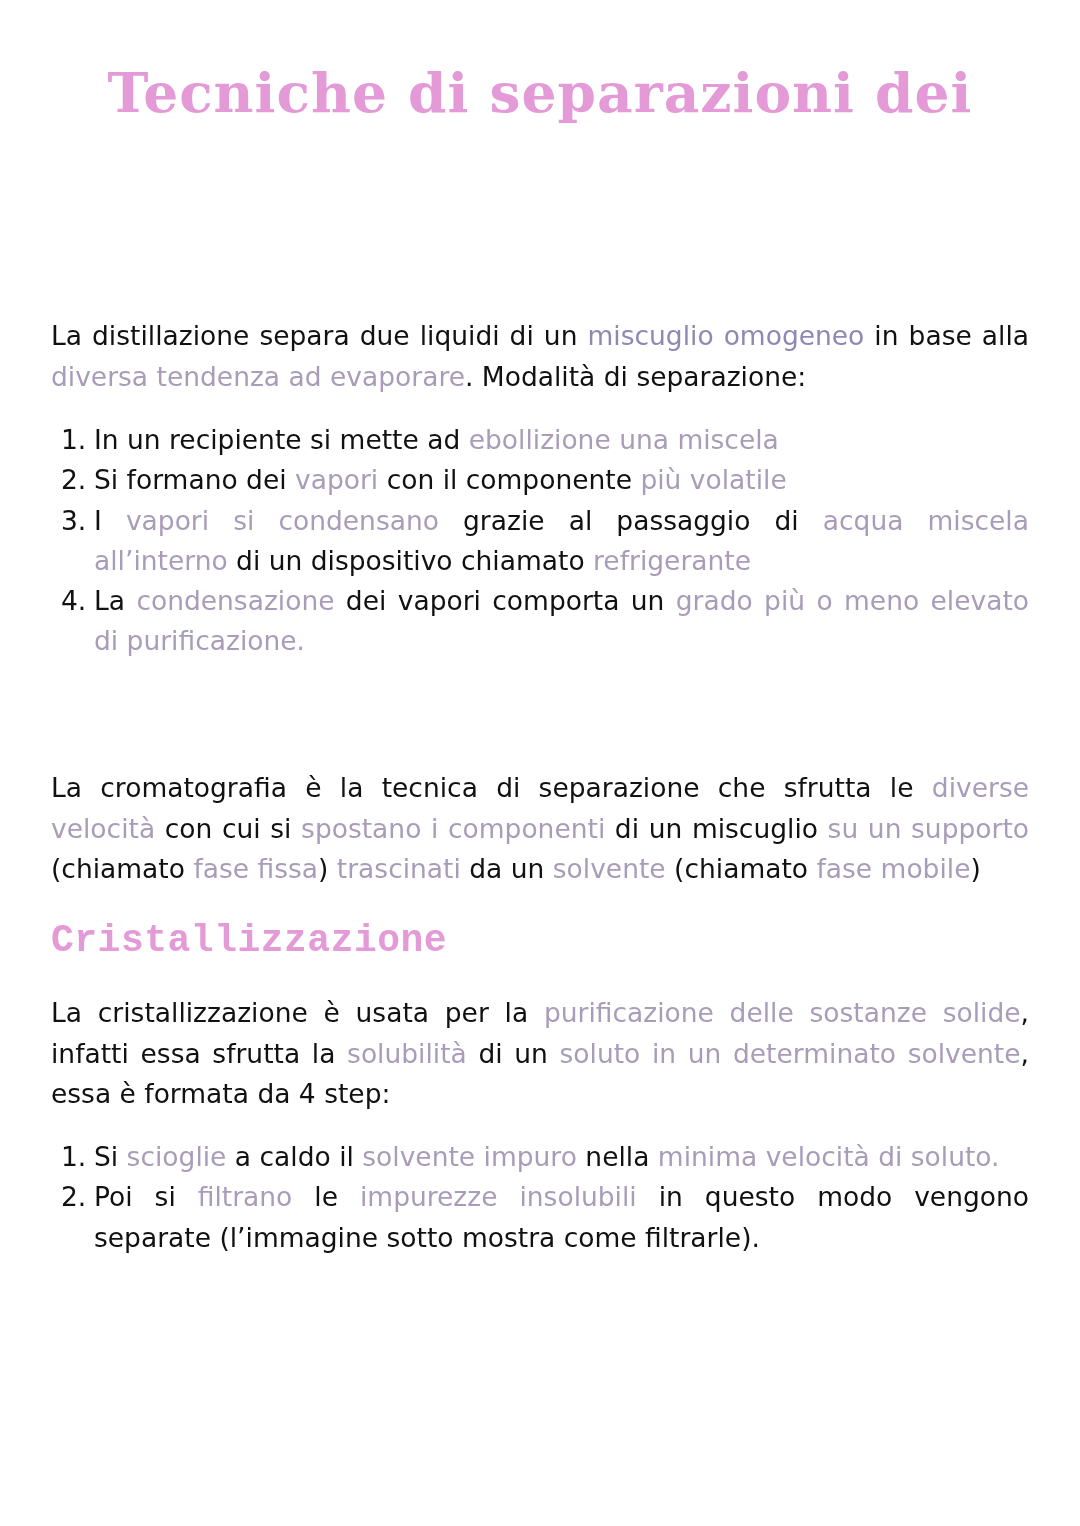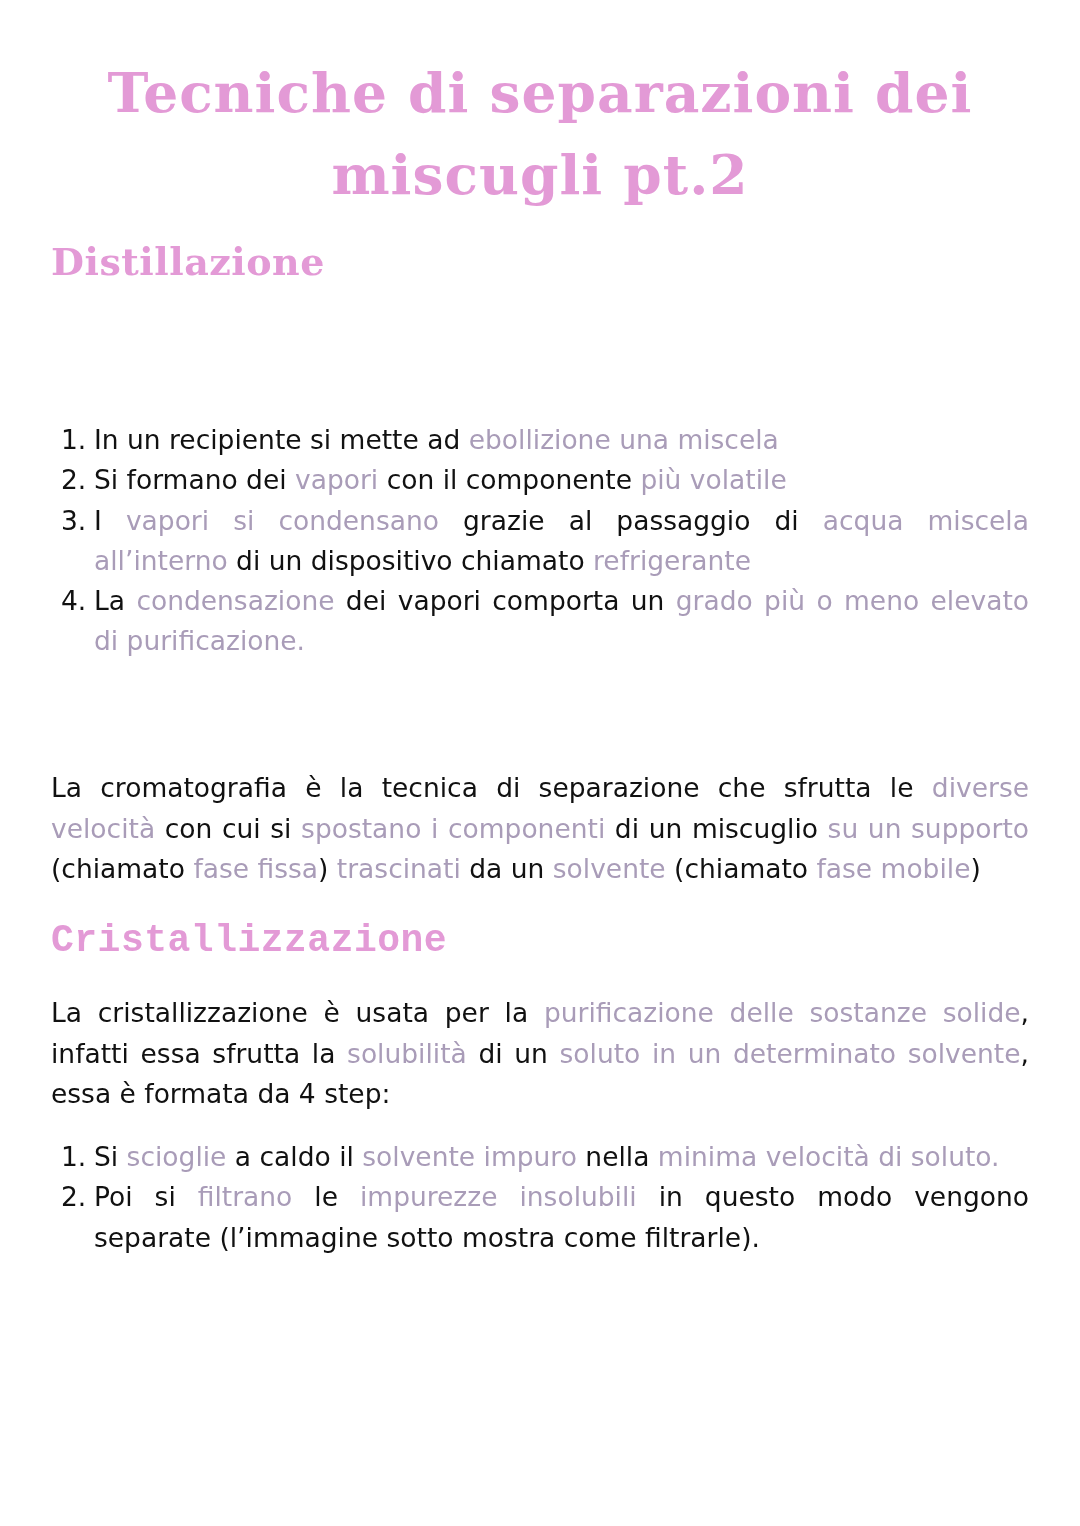--- a/index.html
+++ b/index.html
@@ -33,24 +33,23 @@
   .hl { color: #a99cb8; }
   .hl.blue { color: #8f88b5; }
 </style>
 </head>
 <body>
 
 <div class="page">
 
   <h1 class="title">
     <span>Tecniche di separazioni dei</span><br>
-    <span>miscugli pt.2</span>
   </h1>
 
-  <h2 class="h2" style="top:238px;">Distillazione</h2>
+  <p class="para" style="top:316px;"><span>La distillazione separa due liquidi di un </span><span class="hl blue">miscuglio omogeneo</span><span> in base alla </span><span class="hl">diversa tendenza ad evaporare</span><span>. Modalità di separazione:</span></p>
   <ol class="steps" style="top:420px;">
       <li><span class="num">1.</span><span> In un recipiente si mette ad </span><span class="hl">ebollizione una miscela</span></li>
       <li><span class="num">2.</span><span>Si formano dei </span><span class="hl">vapori</span><span> con il componente </span><span class="hl">più volatile</span></li>
       <li><span class="num">3.</span><span>I </span><span class="hl">vapori si condensano</span><span> grazie al passaggio di </span><span class="hl">acqua miscela all’interno</span><span> di un dispositivo chiamato </span><span class="hl">refrigerante</span></li>
       <li><span class="num">4.</span><span>La </span><span class="hl">condensazione</span><span> dei vapori comporta un </span><span class="hl">grado più o meno elevato di purificazione.</span></li>
     </ol>
 
   <p class="para" style="top:768px;"><span>La cromatografia è la tecnica di separazione che sfrutta le </span><span class="hl">diverse velocità</span><span> con cui si </span><span class="hl">spostano i componenti</span><span> di un miscuglio </span><span class="hl">su un supporto</span><span> (chiamato </span><span class="hl">fase fissa</span><span>) </span><span class="hl">trascinati</span><span> da un </span><span class="hl">solvente</span><span> (chiamato </span><span class="hl">fase mobile</span><span>)</span></p>
 
   <h2 class="h2" style="top:917px;font-family:Liberation Mono, monospace;">Cristallizzazione</h2>

